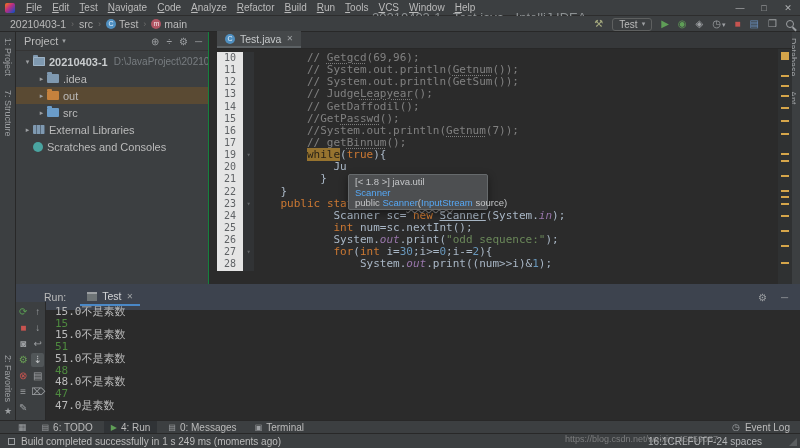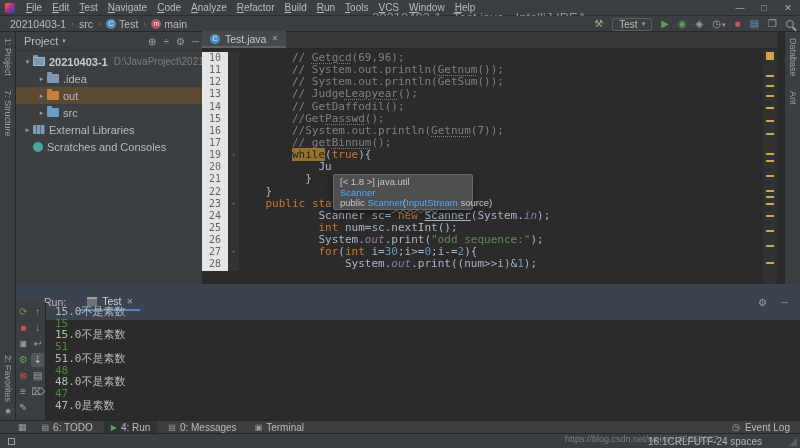--- a/index.html
+++ b/index.html
@@ -39,21 +39,21 @@
     border-right:1px solid #282828}
   #left-stripe-top{position:absolute;top:6px;left:0;width:16px;display:flex;flex-direction:column;gap:14px;align-items:center}
   #left-stripe-bottom{position:absolute;bottom:4px;left:0;width:16px;display:flex;flex-direction:column;gap:4px;align-items:center}
   #right-stripe{position:absolute;left:784px;top:32px;width:16px;height:252px;background:#3c3f41;
     border-left:1px solid #282828;display:flex;flex-direction:column;gap:14px;align-items:center;padding-top:6px}
   .vlabel{writing-mode:vertical-rl;font-size:9px;color:#9da0a3;white-space:nowrap}
   .star{font-size:9px;color:#9da0a3}
 
   
   #project{position:absolute;left:16px;top:32px;width:193px;height:252px;background:#3c3f41;
-    border-right:4px solid #15803d;font-size:11px}
+    border-right:1px solid #15803d;font-size:11px}
   #project-header{height:19px;display:flex;align-items:center;padding:0 6px 0 8px;border-bottom:1px solid #353535}
   #project-title{color:#bbbbbb}
   .ph-caret{font-size:7px;color:#9da0a3;margin-left:4px}
   #project-header-icons{margin-left:auto;display:flex;gap:7px}
   .ph-icon{color:#9da0a3;font-size:10px}
   #project-tree{padding-top:2px}
   .tree-row{height:17px;display:flex;align-items:center;white-space:nowrap;overflow:hidden}
   .tree-row.sel{background:#5a4a33}
   .tree-arrow{width:11px;flex:none;color:#9da0a3;font-size:7px;text-align:center}
   .tree-label{color:#bbbbbb;margin-left:4px}
@@ -65,21 +65,21 @@
   .ti.folder-source{background:#6a9cc9}
   .ti.folder-project{background:#7f99b0;box-shadow:inset 0 0 0 1px #9db3c6}
   .ti.file{width:9px;height:11px;background:#9da0a3;border-radius:1px}
   .ti.file::before{display:none}
   .ti.library{background:repeating-linear-gradient(90deg,#7f99b0 0 3px,#56687a 3px 4px)}
   .ti.library::before{display:none}
   .ti.scratch{width:10px;height:10px;border-radius:50%;background:#4aa4a0}
   .ti.scratch::before{display:none}
 
   
-  #editor{position:absolute;left:202px;top:32px;width:575px;height:252px;background:#2b2b2b}
+  #editor{position:absolute;left:217px;top:32px;width:575px;height:252px;background:#2b2b2b}
   #tabbar{height:17px;background:#36383a;border-bottom:1px solid #282828;display:flex;align-items:flex-end}
   #edit-tab{height:17px;display:flex;align-items:center;gap:5px;padding:0 8px;background:#45484a;
     border-bottom:2px solid #5c6164;font-size:10.5px;color:#c5c8ca}
   .tab-close{font-size:8px;color:#9da0a3}
   .cls-ic{width:10px;height:10px;border-radius:50%;background:#4f8fc0;color:#eaf3fb;font-size:7px;
     line-height:10px;text-align:center;display:inline-block;flex:none}
   .mth-ic{width:10px;height:10px;border-radius:50%;background:#b05563;color:#f7e9ec;font-size:7px;
     line-height:10px;text-align:center;display:inline-block;flex:none}
   #code-area{position:absolute;left:0;top:17px;width:561px;height:235px;padding-top:3px;
     font-family:"DejaVu Sans Mono",monospace;font-size:11px}
@@ -106,21 +106,21 @@
   
   #doc-tooltip{position:absolute;left:131px;top:142px;width:140px;height:36px;background:#4d4f51;
     border:1px solid #666a6c;border-radius:2px;box-shadow:0 3px 8px rgba(0,0,0,.45);
     padding:2px 6px;font-size:9.5px;z-index:40}
   .ttline{line-height:10.5px;white-space:nowrap}
   .sx-tt{color:#c3c5c7}
   .sx-lnkb{color:#56a8f5}
 
   
   #runpanel{position:absolute;left:16px;top:284px;width:784px;height:136px;background:#2b2b2b}
-  #run-header{height:36px;background:#3d434e;display:flex;align-items:center;font-size:10.5px}
+  #run-header{height:26px;background:#3d434e;display:flex;align-items:center;font-size:10.5px}
   #run-label{padding-left:28px;color:#bbbbbb}
   #run-tab{margin-left:14px;height:18px;display:flex;align-items:center;gap:5px;padding:0 7px;
     border-bottom:2px solid #4a88c7;color:#d3d5d7}
   .con-ic{width:10px;height:9px;background:#6e7476;border-top:2px solid #9da0a3;display:inline-block}
   #run-header-icons{margin-left:auto;display:flex;gap:14px;padding-right:12px}
   .rh-icon{color:#9da0a3;font-size:10px}
   #run-toolbar-strip{position:absolute;left:0;top:18px;width:30px;height:118px;background:#3c3f41;
     border-right:1px solid #282828;display:flex}
   #run-toolbar-col1,#run-toolbar-col2{width:15px;display:flex;flex-direction:column;align-items:center;
     padding-top:3px;gap:2px}
@@ -398,20 +398,21 @@
       </span>
     </span>
   <span id="event-log">
     <span class="ic">◷</span>
     <span>Event Log</span>
   </span>
 </div>
 
 <div id="statusbar">
   <span id="status-icon"></span>
+  <span id="status-message">Build completed successfully in 1 s 249 ms (moments ago)</span>
   <span id="status-right">
       <span class="sr-item">16:1</span>
       <span class="sr-item">CRLF</span>
       <span class="sr-item">UTF-2</span>
       <span class="sr-item">4 spaces</span>
     </span>
   <span id="grip"></span>
 </div>
 <div id="watermark">https://blog.csdn.net/weixin_45859087</div>
 

